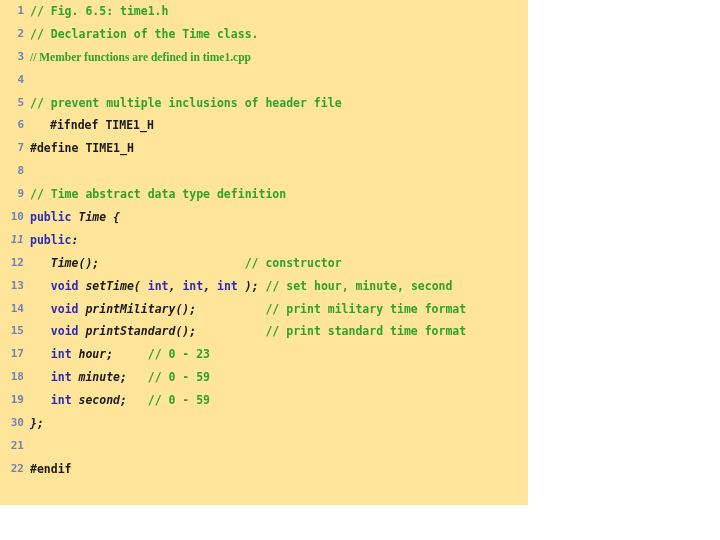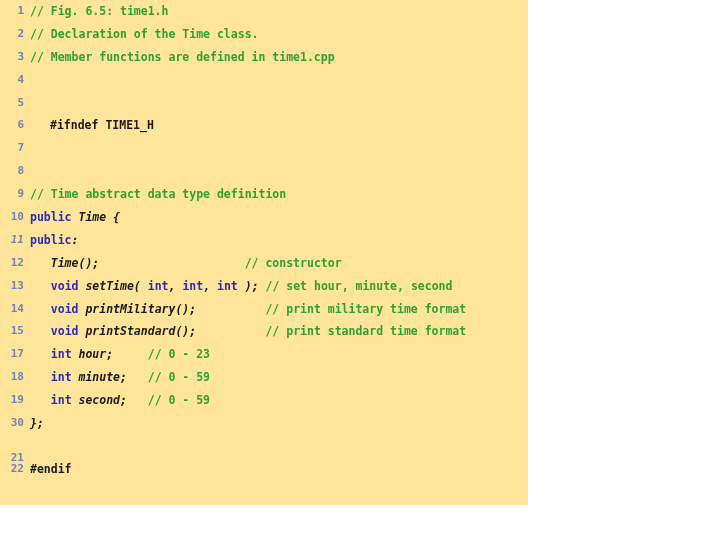--- a/index.html
+++ b/index.html
@@ -60,34 +60,34 @@
   .tok-pre   { color: #1a1a1a; }
 </style>
 </head>
 <body>
 
 <div id="slide" style="background: rgb(255, 255, 255);">
   <div id="code-panel" style="background: rgb(255, 229, 153);">
     <div id="code-lines">
         <div class="code-line"><span class="lineno" style="color: rgb(113, 131, 181);">1</span><span class="linecontent"><span class="tok-com" style="color: rgb(47, 161, 47);">// Fig. 6.5: time1.h</span></span></div>
         <div class="code-line"><span class="lineno" style="color: rgb(113, 131, 181);">2</span><span class="linecontent"><span class="tok-com" style="color: rgb(47, 161, 47);">// Declaration of the Time class.</span></span></div>
-        <div class="code-line"><span class="lineno" style="color: rgb(113, 131, 181);">3</span><span class="linecontent"><span class="tok-com" style="color: rgb(47, 161, 47);">// Member functions are defined in time1.cpp</span></span></div>
+        <div class="code-line"><span class="lineno" style="color: rgb(113, 131, 181);">3</span><span class="linecontent"><span class="tok-com" style="color: rgb(47, 161, 47); font-family: Liberation Serif, serif;">// Member functions are defined in time1.cpp</span></span></div>
         <div class="code-line"><span class="lineno" style="color: rgb(113, 131, 181);">4</span><span class="linecontent"></span></div>
-        <div class="code-line"><span class="lineno" style="color: rgb(113, 131, 181);">5</span></div>
+        <div class="code-line"><span class="lineno" style="color: rgb(113, 131, 181);">5</span><span class="linecontent"><span class="tok-com" style="color: rgb(47, 161, 47);">// prevent multiple inclusions of header file</span></span></div>
         <div class="code-line"><span class="lineno" style="color: rgb(113, 131, 181);">6</span><span class="linecontent"><span class="tok-pre" style="color: rgb(26, 26, 26); margin-left: 20px;">#ifndef TIME1_H</span></span></div>
-        <div class="code-line"><span class="lineno" style="color: rgb(113, 131, 181);">7</span></div>
+        <div class="code-line"><span class="lineno" style="color: rgb(113, 131, 181);">7</span><span class="linecontent"><span class="tok-pre" style="color: rgb(26, 26, 26);">#define TIME1_H</span></span></div>
         <div class="code-line"><span class="lineno" style="color: rgb(113, 131, 181);">8</span><span class="linecontent"></span></div>
         <div class="code-line"><span class="lineno" style="color: rgb(113, 131, 181);">9</span><span class="linecontent"><span class="tok-com" style="color: rgb(47, 161, 47);">// Time abstract data type definition</span></span></div>
         <div class="code-line"><span class="lineno" style="color: rgb(113, 131, 181);">10</span><span class="linecontent"><span class="tok-kw" style="color: rgb(43, 43, 184);">public</span><span class="tok-plain" style="color: rgb(26, 26, 26);"> Time {</span></span></div>
         <div class="code-line"><span class="lineno" style="color: rgb(113, 131, 181); font-style: italic;">11</span><span class="linecontent"><span class="tok-kw" style="color: rgb(43, 43, 184);">public</span><span class="tok-plain" style="color: rgb(26, 26, 26);">:</span></span></div>
         <div class="code-line"><span class="lineno" style="color: rgb(113, 131, 181);">12</span><span class="linecontent"><span class="tok-plain" style="color: rgb(26, 26, 26);">   Time();</span><span class="tok-plain" style="color: rgb(26, 26, 26);">                     </span><span class="tok-com" style="color: rgb(47, 161, 47);">// constructor</span></span></div>
         <div class="code-line"><span class="lineno" style="color: rgb(113, 131, 181);">13</span><span class="linecontent"><span class="tok-plain" style="color: rgb(26, 26, 26);">   </span><span class="tok-kw" style="color: rgb(43, 43, 184);">void</span><span class="tok-plain" style="color: rgb(26, 26, 26);"> setTime( </span><span class="tok-kw" style="color: rgb(43, 43, 184);">int</span><span class="tok-plain" style="color: rgb(26, 26, 26);">, </span><span class="tok-kw" style="color: rgb(43, 43, 184);">int</span><span class="tok-plain" style="color: rgb(26, 26, 26);">, </span><span class="tok-kw" style="color: rgb(43, 43, 184);">int</span><span class="tok-plain" style="color: rgb(26, 26, 26);"> ); </span><span class="tok-com" style="color: rgb(47, 161, 47);">// set hour, minute, second</span></span></div>
         <div class="code-line"><span class="lineno" style="color: rgb(113, 131, 181);">14</span><span class="linecontent"><span class="tok-plain" style="color: rgb(26, 26, 26);">   </span><span class="tok-kw" style="color: rgb(43, 43, 184);">void</span><span class="tok-plain" style="color: rgb(26, 26, 26);"> printMilitary();</span><span class="tok-plain" style="color: rgb(26, 26, 26);">          </span><span class="tok-com" style="color: rgb(47, 161, 47);">// print military time format</span></span></div>
         <div class="code-line"><span class="lineno" style="color: rgb(113, 131, 181);">15</span><span class="linecontent"><span class="tok-plain" style="color: rgb(26, 26, 26);">   </span><span class="tok-kw" style="color: rgb(43, 43, 184);">void</span><span class="tok-plain" style="color: rgb(26, 26, 26);"> printStandard();</span><span class="tok-plain" style="color: rgb(26, 26, 26);">          </span><span class="tok-com" style="color: rgb(47, 161, 47);">// print standard time format</span></span></div>
         <div class="code-line"><span class="lineno" style="color: rgb(113, 131, 181);">17</span><span class="linecontent"><span class="tok-plain" style="color: rgb(26, 26, 26);">   </span><span class="tok-kw" style="color: rgb(43, 43, 184);">int</span><span class="tok-plain" style="color: rgb(26, 26, 26);"> hour;</span><span class="tok-plain" style="color: rgb(26, 26, 26);">     </span><span class="tok-com" style="color: rgb(47, 161, 47);">// 0 - 23</span></span></div>
         <div class="code-line"><span class="lineno" style="color: rgb(113, 131, 181);">18</span><span class="linecontent"><span class="tok-plain" style="color: rgb(26, 26, 26);">   </span><span class="tok-kw" style="color: rgb(43, 43, 184);">int</span><span class="tok-plain" style="color: rgb(26, 26, 26);"> minute;</span><span class="tok-plain" style="color: rgb(26, 26, 26);">   </span><span class="tok-com" style="color: rgb(47, 161, 47);">// 0 - 59</span></span></div>
         <div class="code-line"><span class="lineno" style="color: rgb(113, 131, 181);">19</span><span class="linecontent"><span class="tok-plain" style="color: rgb(26, 26, 26);">   </span><span class="tok-kw" style="color: rgb(43, 43, 184);">int</span><span class="tok-plain" style="color: rgb(26, 26, 26);"> second;</span><span class="tok-plain" style="color: rgb(26, 26, 26);">   </span><span class="tok-com" style="color: rgb(47, 161, 47);">// 0 - 59</span></span></div>
         <div class="code-line"><span class="lineno" style="color: rgb(113, 131, 181);">30</span><span class="linecontent"><span class="tok-plain" style="color: rgb(26, 26, 26);">};</span></span></div>
-        <div class="code-line"><span class="lineno" style="color: rgb(113, 131, 181); margin-top: 12px;">21</span><span class="linecontent"></span></div>
+        <div class="code-line"><span class="lineno" style="color: rgb(113, 131, 181);">21</span><span class="linecontent"></span></div>
         <div class="code-line"><span class="lineno" style="color: rgb(113, 131, 181);">22</span><span class="linecontent"><span class="tok-pre" style="color: rgb(26, 26, 26);">#endif</span></span></div>
       </div>
   </div>
 </div>
 
 </body></html>

